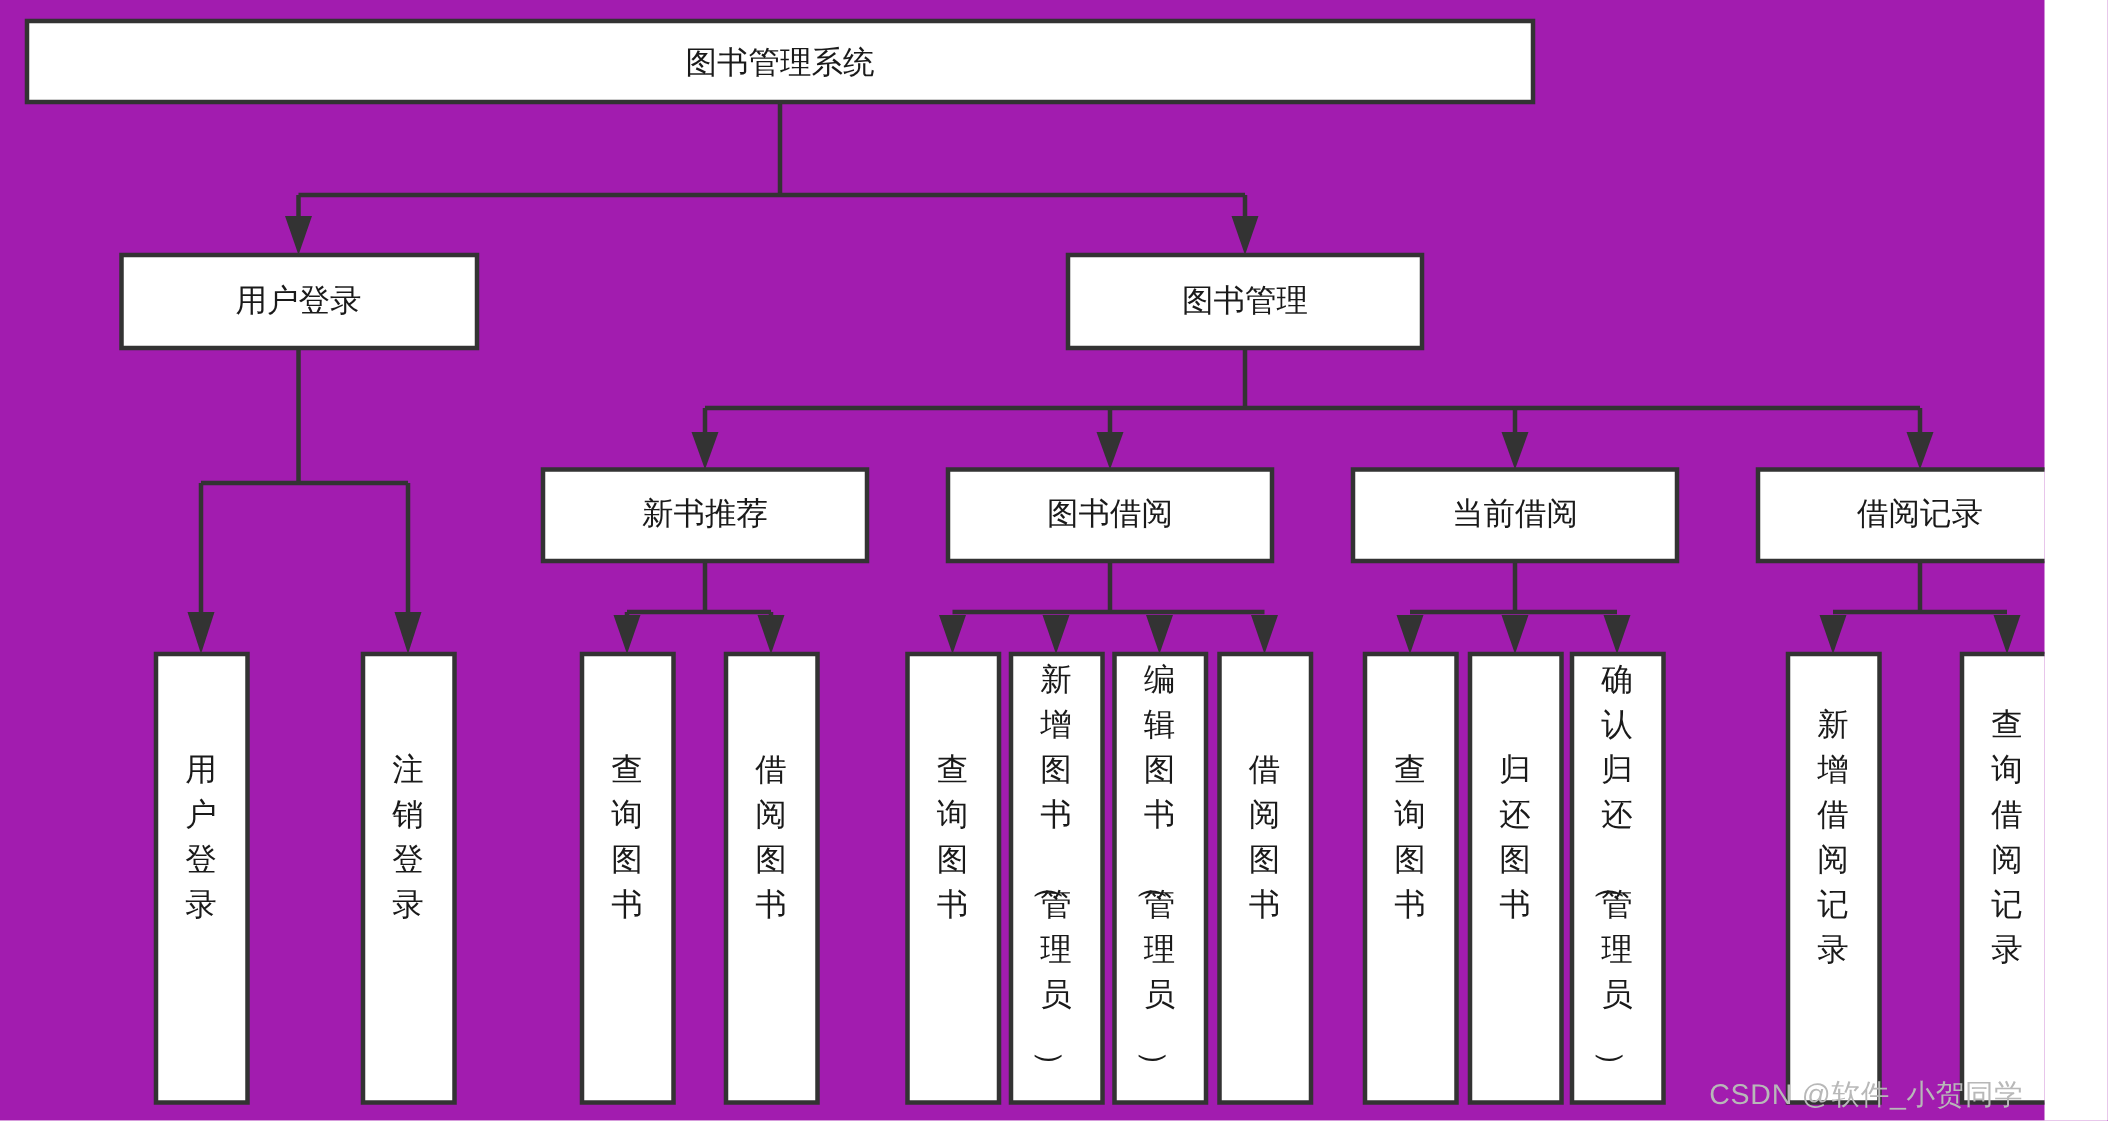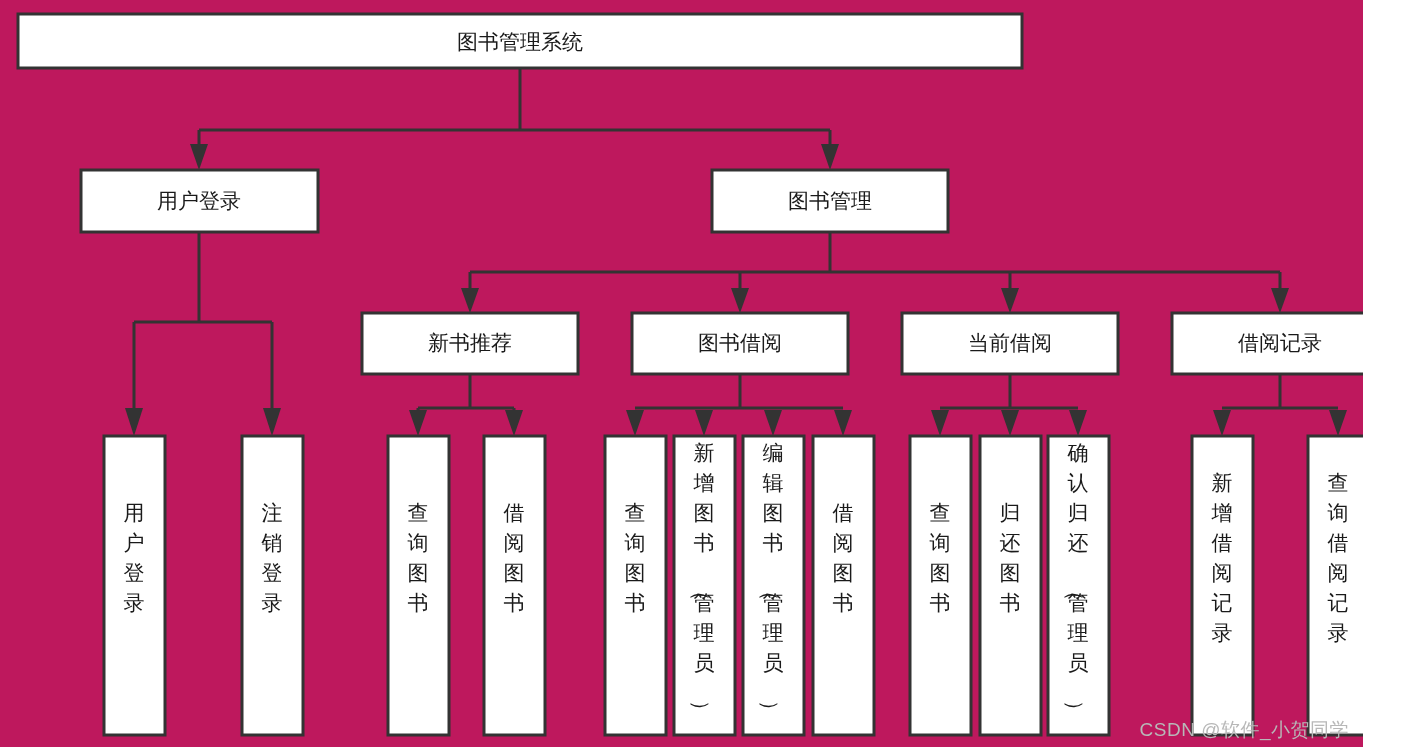--- a/index.html
+++ b/index.html
@@ -4,21 +4,21 @@
 <style>
   html, body {
     margin: 0;
     padding: 0;
     background: #ffffff;
   }
   #stage {
     position: relative;
     width: 1363px;
     height: 747px;
-    background: #be185d;
+    background: #a21caf;
     font-family: "Liberation Sans", "DejaVu Sans", sans-serif;
     overflow: hidden;
   }
   svg#diagram {
     position: absolute;
     left: 0;
     top: 0;
     width: 1405px;
     height: 747px;
   }

